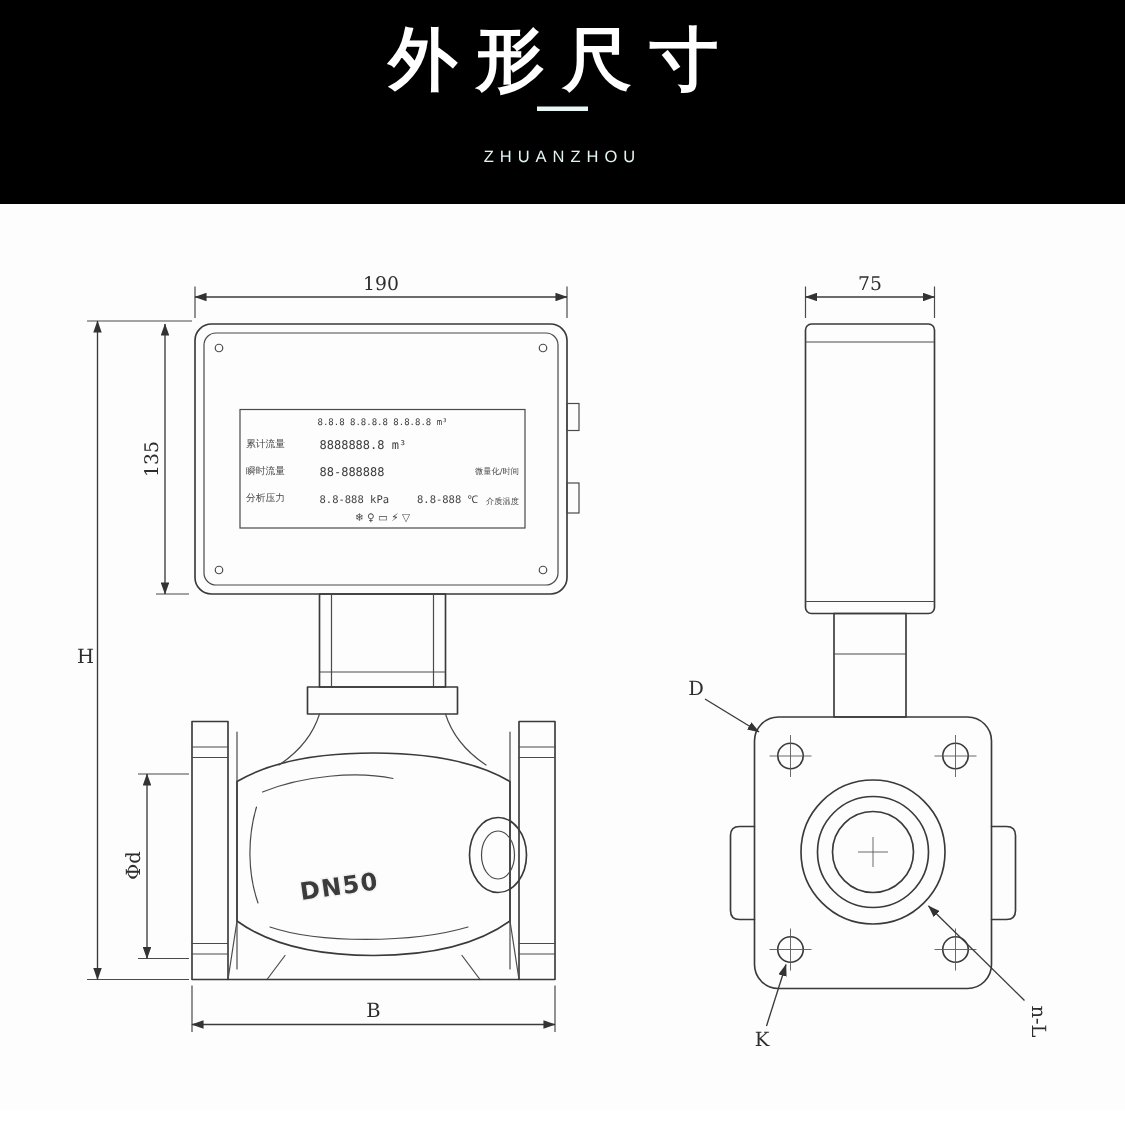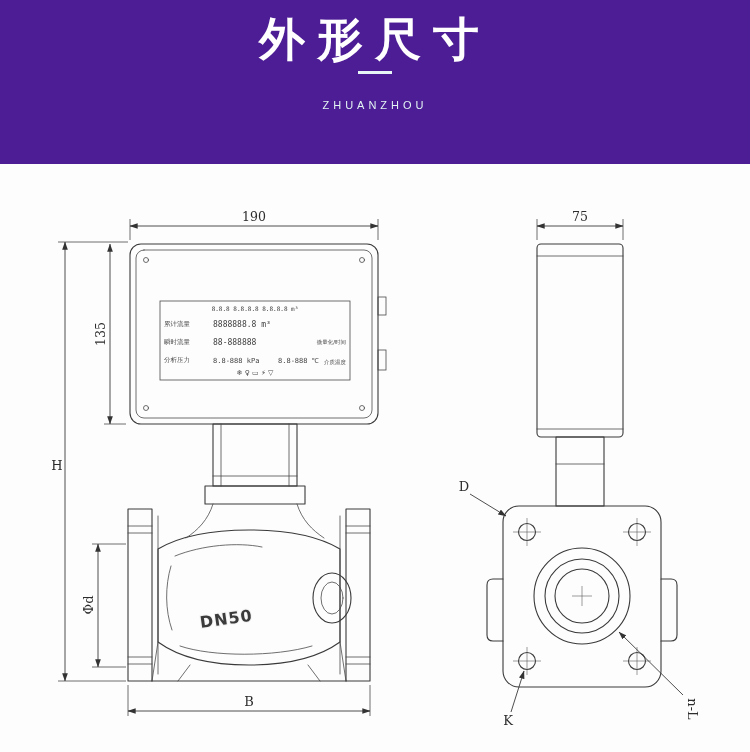--- a/index.html
+++ b/index.html
@@ -1,19 +1,19 @@
 <!DOCTYPE html>
 <html><head>
 <meta charset="utf-8">
 <style>
   html,body{margin:0;padding:0;background:#ffffff;}
   .page{width:750px;height:752px;margin:0 auto;background:#ffffff;overflow:hidden;
         font-family:"Liberation Sans", sans-serif;}
   
-  .banner{width:100%;height:164px;background:#4c1d95;color:#ffffff;text-align:center;
+  .banner{width:100%;height:136px;background:#000000;color:#ffffff;text-align:center;
           box-sizing:border-box;padding-top:12px;}
   .banner-title{font-size:46px;font-weight:bold;letter-spacing:12px;line-height:54px;
                 font-family:"Liberation Sans", sans-serif;}
   .banner-divider{width:34px;height:3px;background:#e8f6f5;margin:5px auto 9px auto;}
   .banner-sub{font-size:11px;letter-spacing:4px;color:#e3f4f3;line-height:15px;
               font-family:"Liberation Sans", sans-serif;margin-top:24px;}
   
   .drawing-area{width:750px;height:604px;background:#fdfdfd;position:relative;}
   svg{display:block;}
   svg *{vector-effect:none;}

